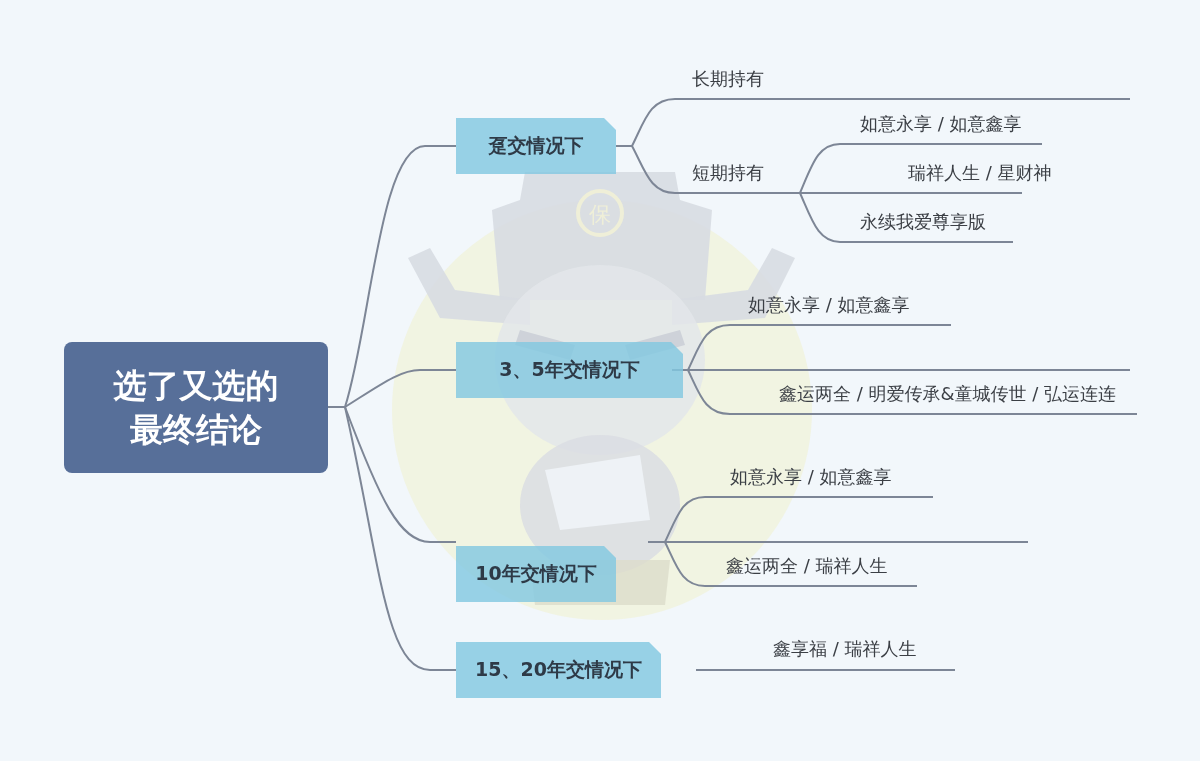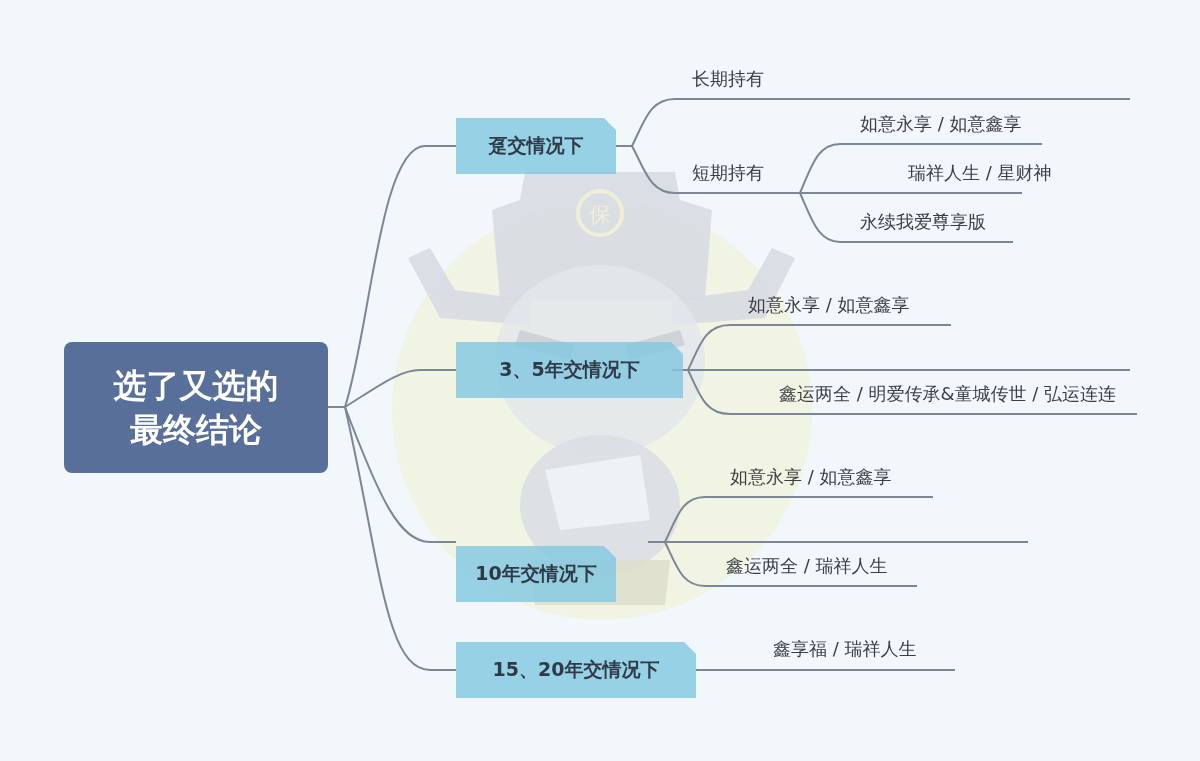--- a/index.html
+++ b/index.html
@@ -93,21 +93,21 @@
 
   <div class="branch" style="left:456px; top:118px; width:160px;">
     <span>趸交情况下</span>
   </div>
   <div class="branch" style="left:456px; top:342px; width:227px;">
     <span>3、5年交情况下</span>
   </div>
   <div class="branch" style="left:456px; top:514px; width:160px;margin-top:32px;">
     <span>10年交情况下</span>
   </div>
-  <div class="branch" style="left:456px; top:642px; width:240px;">
+  <div class="branch" style="left:456px; top:642px; width:205px;">
     <span>15、20年交情况下</span>
   </div>
 
   <div class="label" style="left:692px; top:68px;">长期持有</div>
   <div class="label" style="left:692px; top:162px;">短期持有</div>
   <div class="label" style="left:860px; top:113px;">如意永享 / 如意鑫享</div>
   <div class="label" style="left:896px; top:162px;margin-left:12px;">瑞祥人生 / 星财神</div>
   <div class="label" style="left:860px; top:211px;">永续我爱尊享版</div>
 
   <div class="label" style="left:748px; top:294px;">如意永享 / 如意鑫享</div>

